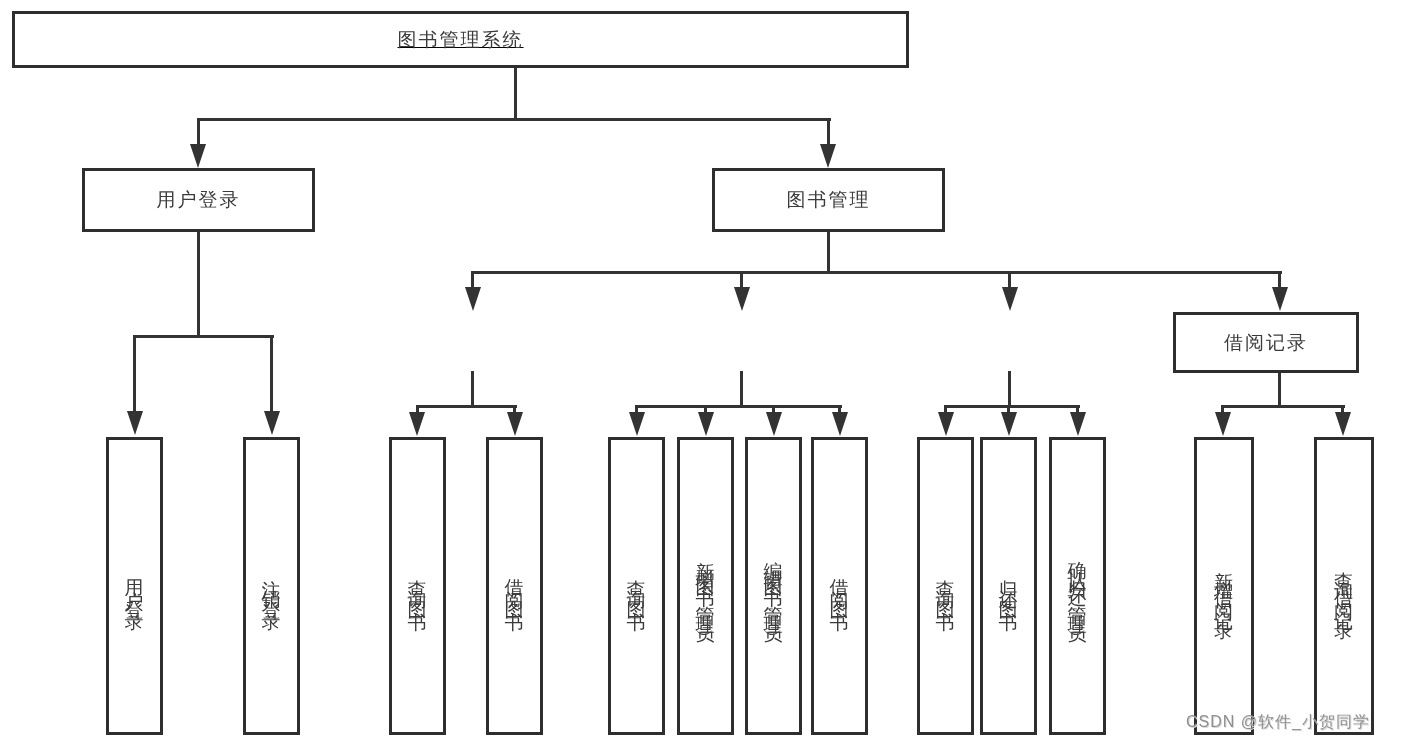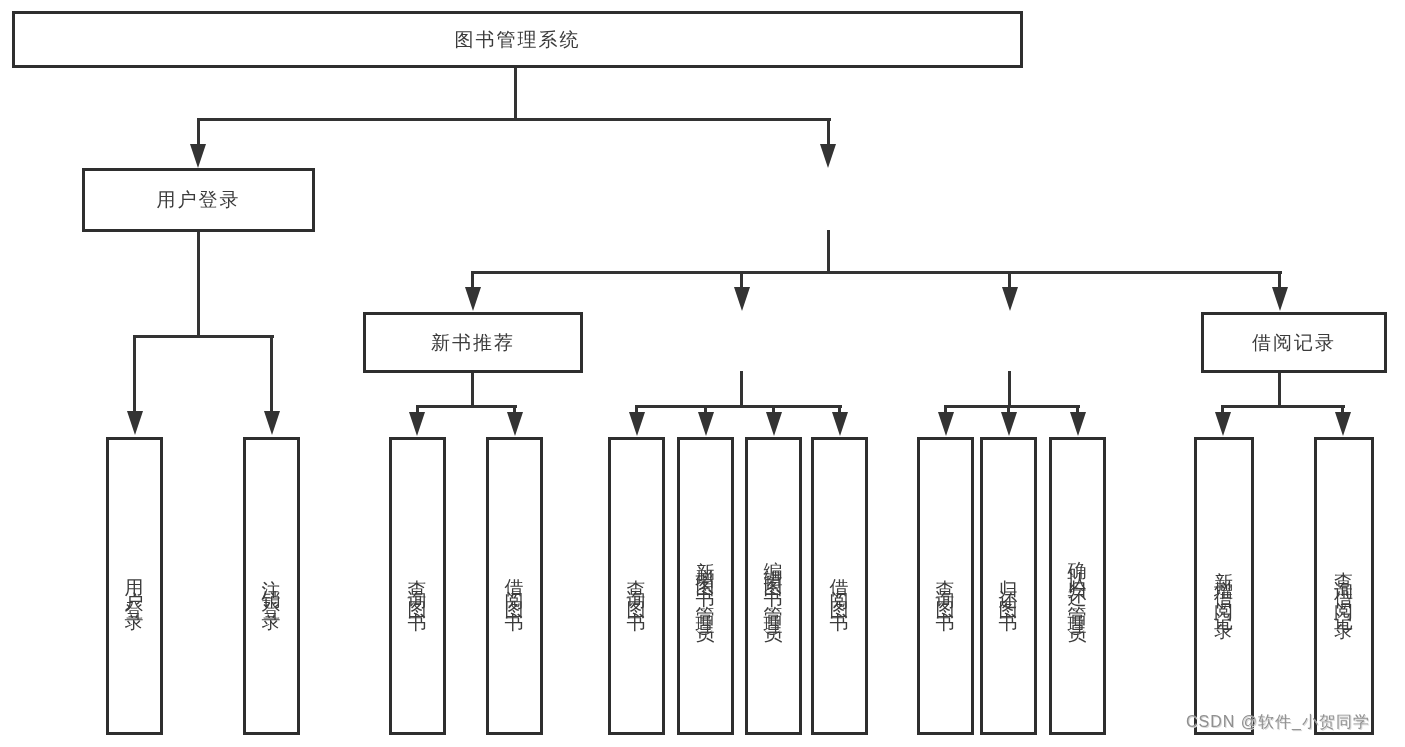--- a/index.html
+++ b/index.html
@@ -115,32 +115,32 @@
   <div class="arrow" style="left:629px;top:412px;"></div>
   <div class="arrow" style="left:698px;top:412px;"></div>
   <div class="arrow" style="left:766px;top:412px;"></div>
   <div class="arrow" style="left:832px;top:412px;"></div>
   <div class="arrow" style="left:938px;top:412px;"></div>
   <div class="arrow" style="left:1001px;top:412px;"></div>
   <div class="arrow" style="left:1070px;top:412px;"></div>
   <div class="arrow" style="left:1215px;top:412px;"></div>
   <div class="arrow" style="left:1335px;top:412px;"></div>
 
-  <div class="box" style="left:12px;top:11px;width:1011px;height:57px;">
+  <div class="box" style="left:12px;top:11px;width:897px;height:57px;text-decoration:underline;">
     <span class="h-label">图书管理系统</span>
   </div>
 
   <div class="box" style="left:82px;top:168px;width:233px;height:64px;">
     <span class="h-label">用户登录</span>
   </div>
+  <div class="box" style="left:712px;top:168px;width:233px;height:64px;">
+    <span class="h-label">图书管理</span>
+  </div>
 
-  <div class="box" style="left:363px;top:312px;width:220px;height:61px;">
-    <span class="h-label">新书推荐</span>
-  </div>
-  <div class="box" style="left:1173px;top:312px;width:186px;height:61px;margin-left:28px;">
+  <div class="box" style="left:1173px;top:312px;width:186px;height:61px;">
     <span class="h-label">借阅记录</span>
   </div>
 
   <div class="box" style="left:106px;top:437px;width:57px;height:298px;">
     <span class="v-label">用户登录</span>
   </div>
   <div class="box" style="left:243px;top:437px;width:57px;height:298px;">
     <span class="v-label">注销登录</span>
   </div>
 

